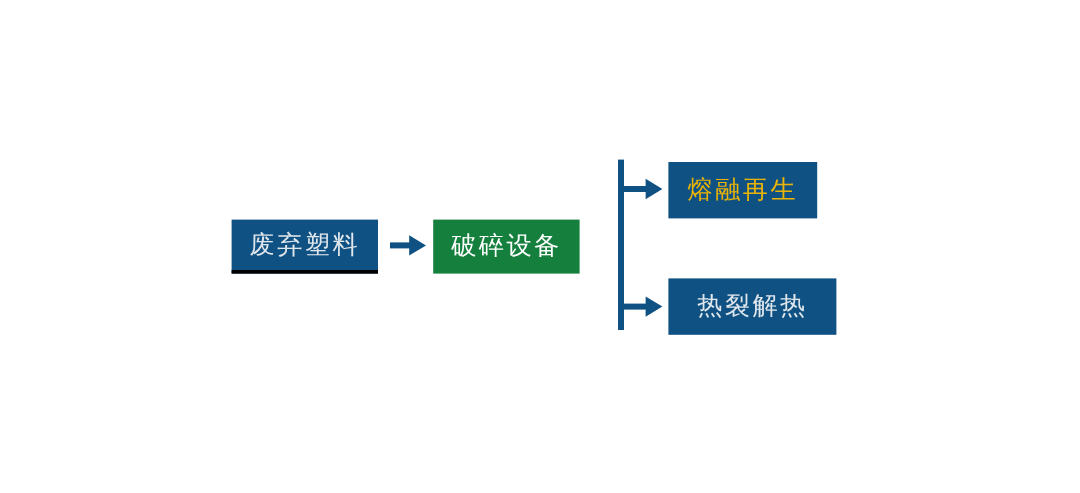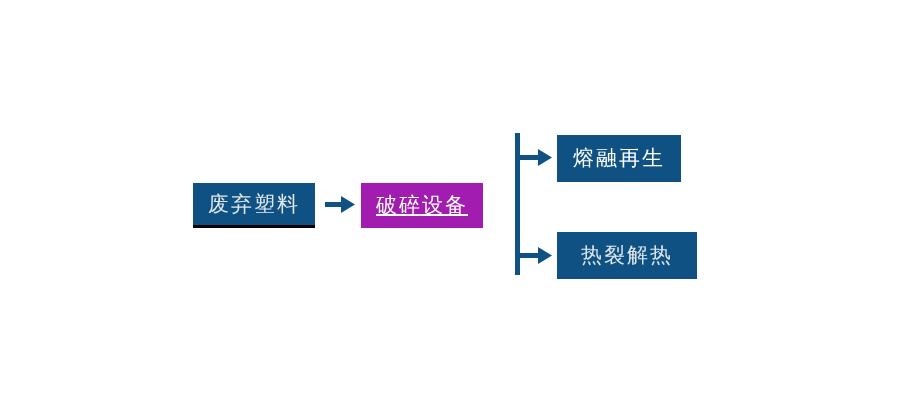--- a/index.html
+++ b/index.html
@@ -41,33 +41,32 @@
     border-bottom: 3px solid #000000;
     color: #dfe6ec;
     font-size: 21px;
   }
   
   #node-process {
     left: 361px;
     top: 183px;
     width: 122px;
     height: 45px;
-    background: #a21caf;
+    background: #15803d;
     color: #ffffff;
     font-size: 21px;
-    text-decoration: underline;
   }
   
   #node-output-0 {
     left: 557px;
     top: 135px;
     width: 124px;
     height: 47px;
     background: #0E5182;
-    color: #ffffff;
+    color: #eab308;
     font-size: 21px;
   }
   #node-output-1 {
     left: 557px;
     top: 232px;
     width: 140px;
     height: 47px;
     background: #0E5182;
     color: #dfe6ec;
     font-size: 21px;

